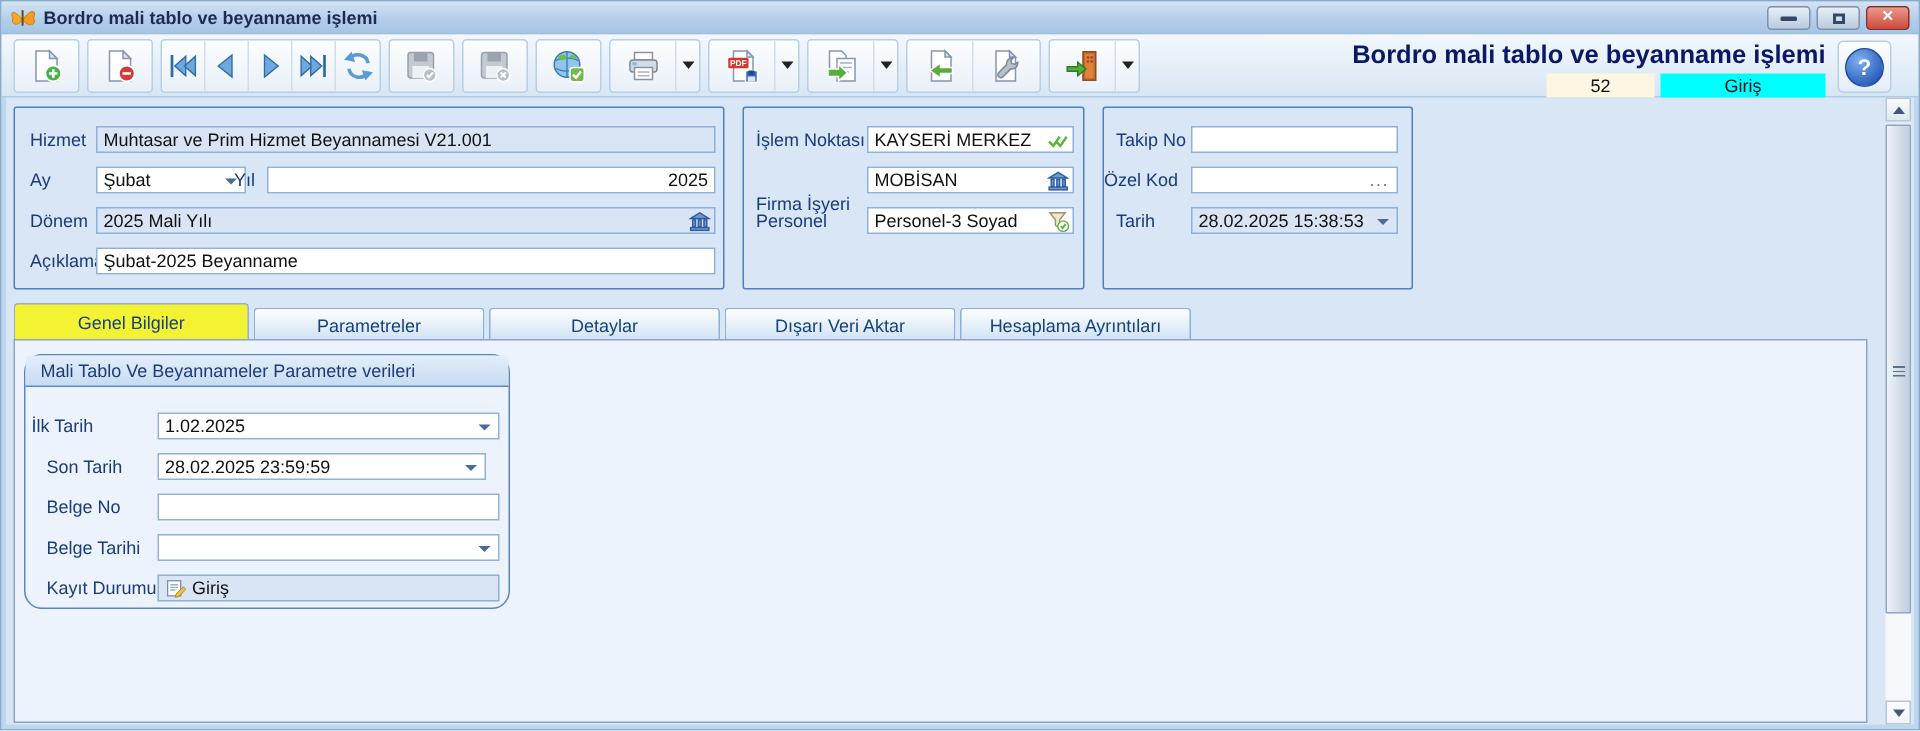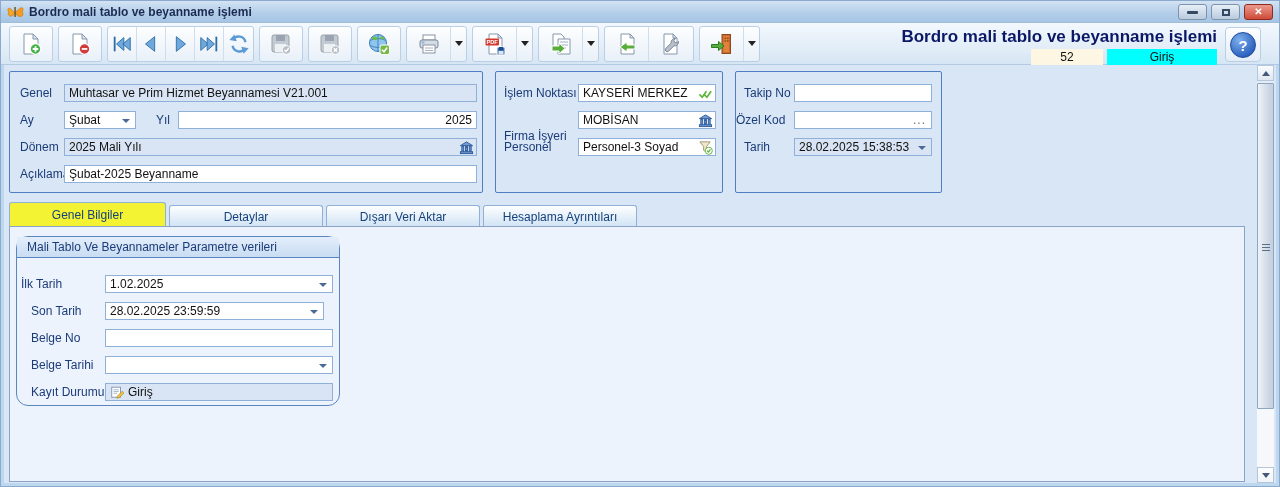--- a/index.html
+++ b/index.html
@@ -336,30 +336,30 @@
       <div class="recno">52</div>
       <div class="status">Giriş</div>
     </div>
   </div>
   <div class="helpbtn">
     <div class="helpcircle">?</div>
   </div>
 
   <div class="panel p1">
     <div class="frow" style="left:10px; top:12px;">
-        <span class="flabel">Genel</span>
+        <span class="flabel">Hizmet</span>
       </div>
     <div class="field ro" style="position:absolute; left:54px; top:12px; width:413px;">
       <span>Muhtasar ve Prim Hizmet Beyannamesi V21.001</span>
     </div>
 
     <div class="frow" style="left:10px; top:39px;">
         <span class="flabel">Ay</span>
       </div>
-    <div class="field" style="position:absolute; left:54px; top:39px; width:72px;">
+    <div class="field" style="position:absolute; left:54px; top:39px; width:100px;">
       <span>Şubat</span>
       <span class="cmbarrow"></span>
     </div>
     <div class="frow" style="left:146px; top:39px;">
         <span class="flabel">Yıl</span>
       </div>
     <input class="fin" style="position: absolute; left: 168px; top: 39px; width: 299px; text-align: right;" value="2025">
 
     <div class="frow" style="left:10px; top:66px;">
         <span class="flabel">Dönem</span>
@@ -438,20 +438,21 @@
         <span class="flabel">Tarih</span>
       </div>
     <div class="field ro" style="position:absolute; left:58px; top:66px; width:138px;">
       <span>28.02.2025 15:38:53</span>
       <span class="cmbarrow"></span>
     </div>
   </div>
 
   <div class="tabs">
     <div class="tab active">Genel Bilgiler</div>
+    <div class="tab">Parametreler</div>
     <div class="tab">Detaylar</div>
     <div class="tab">Dışarı Veri Aktar</div>
     <div class="tab">Hesaplama Ayrıntıları</div>
   </div>
 
   <div class="content">
 
     <div class="groupbox">
       <div class="grouphdr">Mali Tablo Ve Beyannameler Parametre verileri</div>
 

